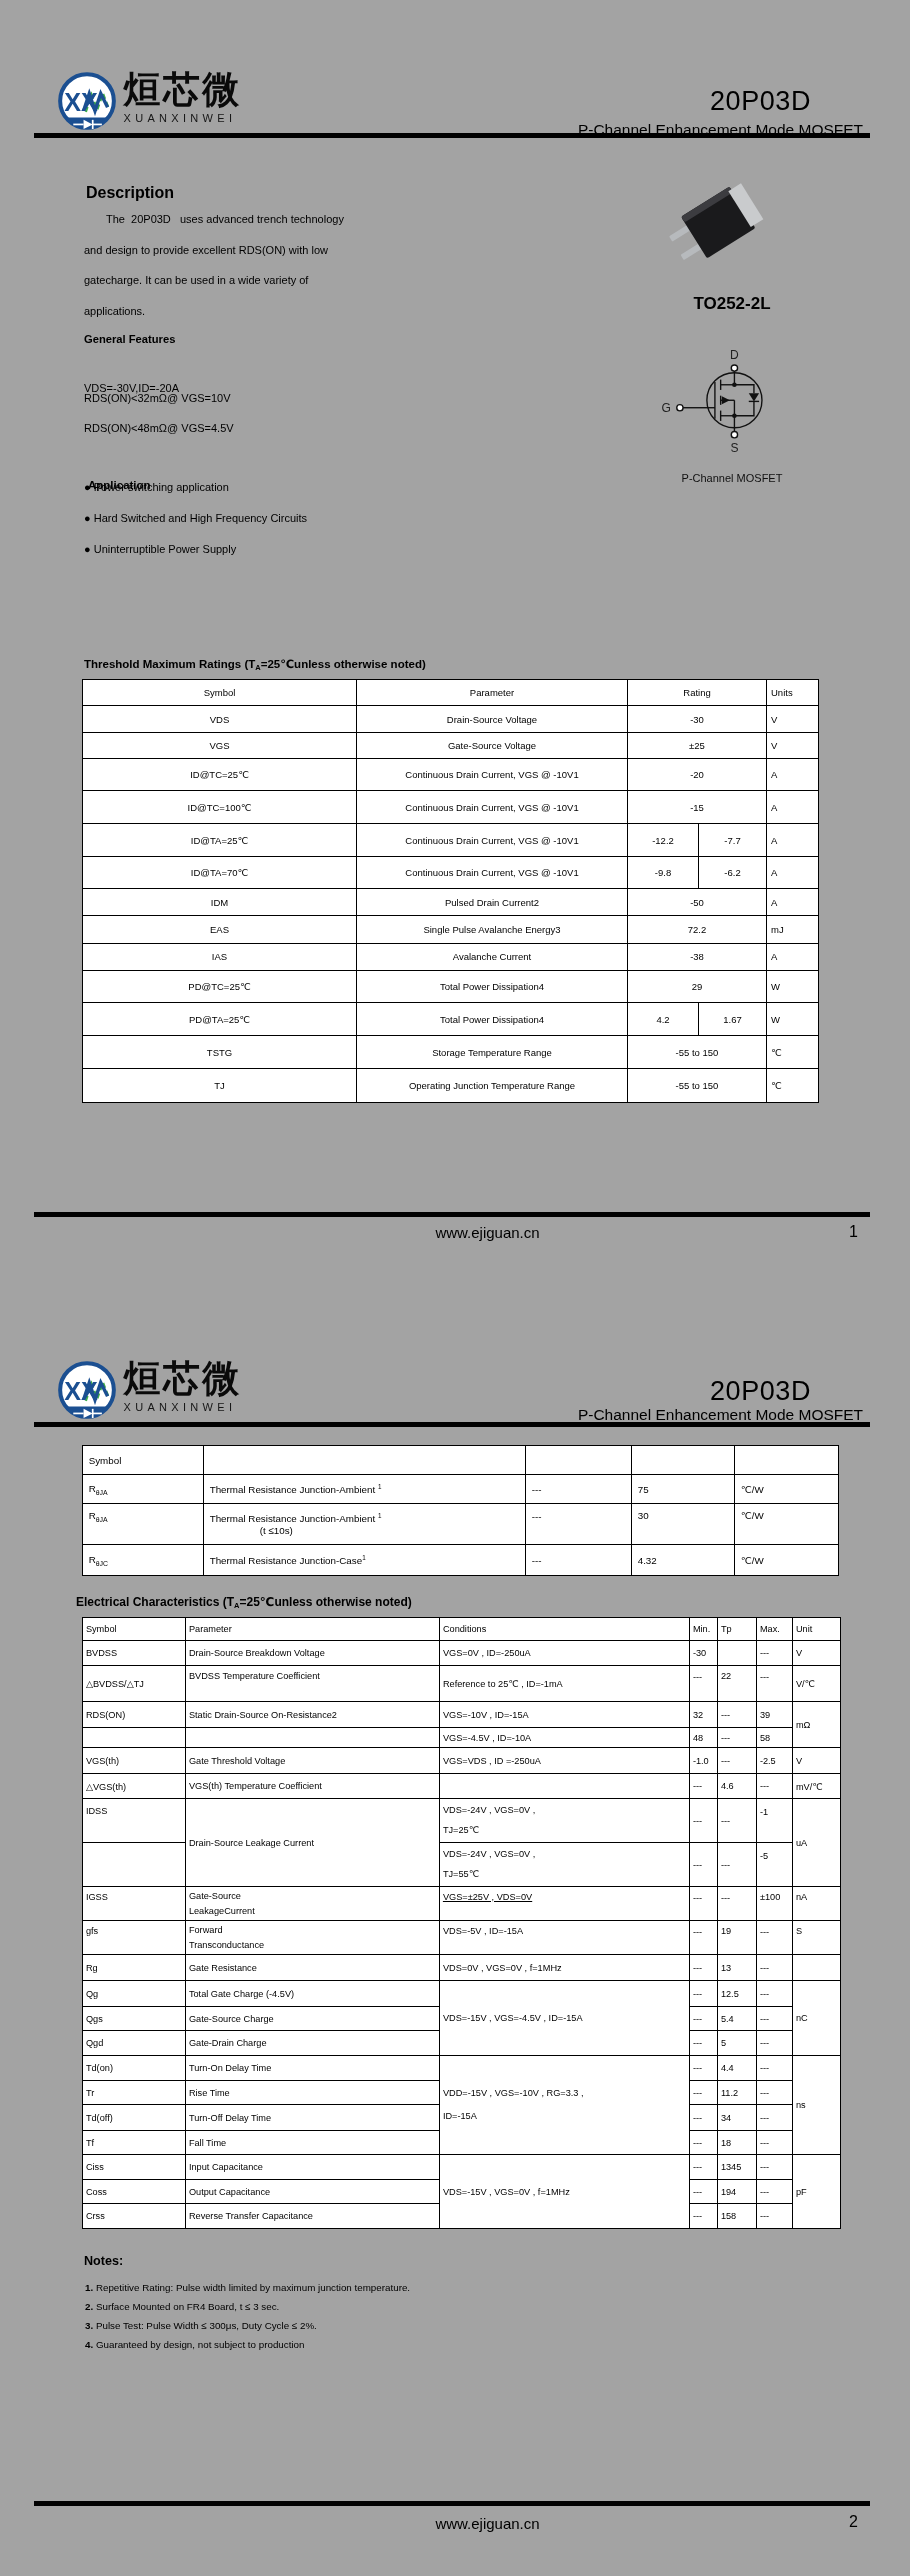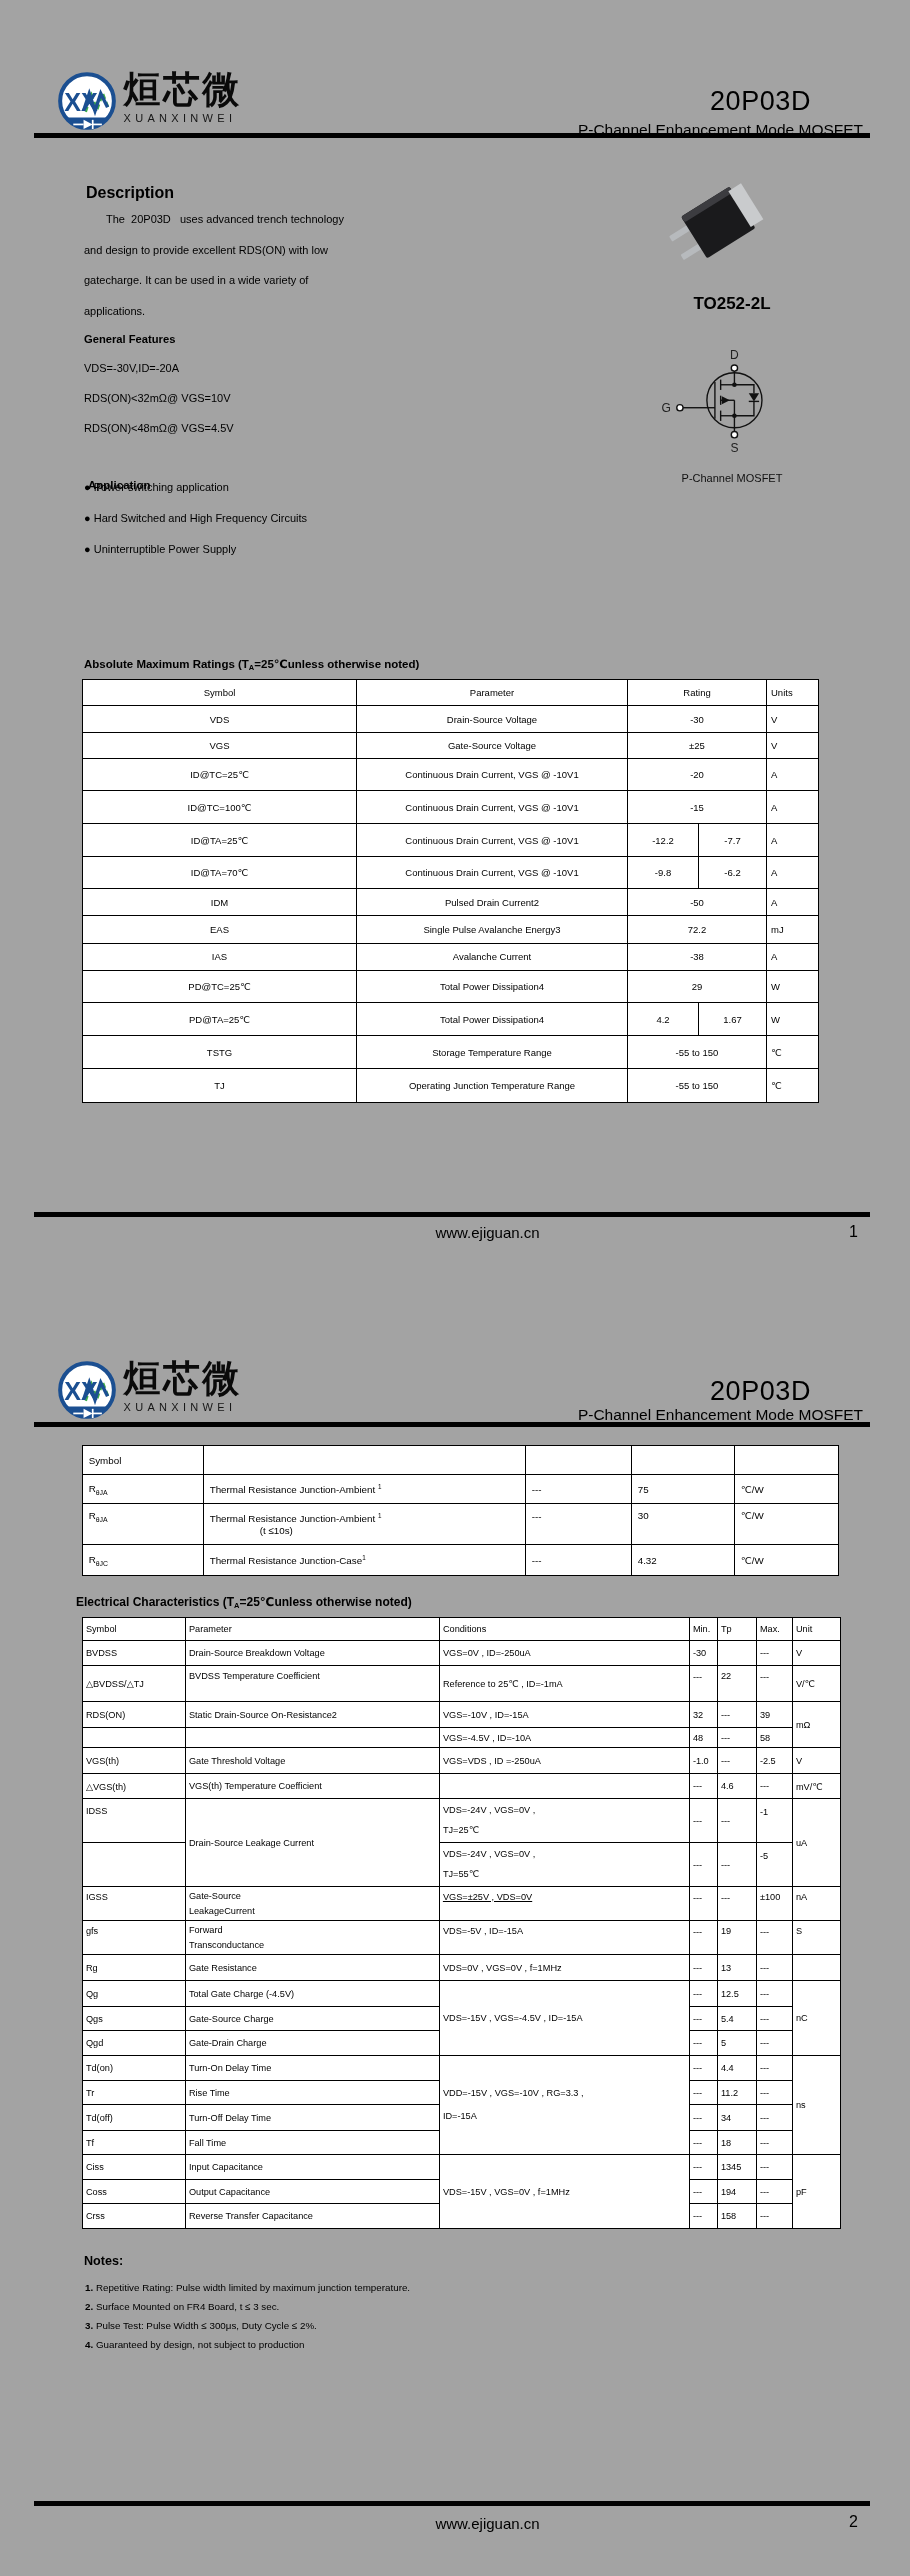--- a/index.html
+++ b/index.html
@@ -75,21 +75,21 @@
   <div class="abs prod-sub" style="left:574px;top:121px;width:293px;">P-Channel Enhancement Mode MOSFET</div>
   <div class="hrule" style="top:133px;"></div>
 
   <div class="abs sec-h1" style="left:86px;top:184px;">Description</div>
   <div class="desc-line" style="left:106px;top:213px;">The  20P03D   uses advanced trench technology</div>
   <div class="desc-line" style="left:84px;top:244px;">and design to provide excellent RDS(ON) with low</div>
   <div class="desc-line" style="left:84px;top:274px;">gatecharge. It can be used in a wide variety of</div>
   <div class="desc-line" style="left:84px;top:305px;">applications.</div>
 
   <div class="desc-line bold-line" style="left:84px;top:333px;font-size:11.2px;">General Features</div>
-  <div class="desc-line" style="left:84px;top:362px;">VDS=-30V,ID=-20A</div>
+  <div class="desc-line" style="left:84px;top:382px;">VDS=-30V,ID=-20A</div>
   <div class="desc-line" style="left:84px;top:392px;">RDS(ON)&lt;32mΩ@ VGS=10V</div>
   <div class="desc-line" style="left:84px;top:422px;">RDS(ON)&lt;48mΩ@ VGS=4.5V</div>
 
   <div class="desc-line bold-line" style="left:88px;top:451px;font-size:11.5px;margin-top:28px;">Application</div>
   <div class="bullet-line" style="left:84px;top:481px;"><span>●</span> <span>Power switching application</span></div>
   <div class="bullet-line" style="left:84px;top:512px;"><span>●</span> <span>Hard Switched and High Frequency Circuits</span></div>
   <div class="bullet-line" style="left:84px;top:543px;"><span>●</span> <span>Uninterruptible Power Supply</span></div>
 
   <svg class="abs" style="left:654px;top:182px;" width="132" height="80" viewBox="0 0 230 140">
     <g transform="rotate(-32 115 70)">
@@ -126,21 +126,21 @@
     <polygon points="137,98 137,112 151,105" fill="#111"></polygon>
     <polygon points="184,93 202,93 193,107" fill="#111"></polygon>
     <circle cx="159" cy="78" r="4" fill="#111"></circle>
     <circle cx="159" cy="132" r="4" fill="#111"></circle>
     <text x="159" y="33" font-size="21" fill="#222" text-anchor="middle" font-family="Liberation Sans, sans-serif">D</text>
     <text x="40" y="125" font-size="21" fill="#222" text-anchor="middle" font-family="Liberation Sans, sans-serif">G</text>
     <text x="159" y="196" font-size="21" fill="#222" text-anchor="middle" font-family="Liberation Sans, sans-serif">S</text>
   </svg>
   <div class="pkg-caption" style="top:472px;">P-Channel MOSFET</div>
 
-  <div class="sec-title" style="left:84px;top:657px;font-size:11.5px;"><span>Absolute Maximum Ratings (T</span><sub class="title-sub">A</sub><span>=25℃unless otherwise noted)</span></div>
+  <div class="sec-title" style="left:84px;top:657px;font-size:11.5px;"><span>Threshold Maximum Ratings (T</span><sub class="title-sub">A</sub><span>=25℃unless otherwise noted)</span></div>
 
   <table class="t-abs">
     <colgroup>
         <col style="width:274px">
         <col style="width:271px">
         <col style="width:71px">
         <col style="width:68px">
         <col style="width:52px">
       </colgroup>
     <tbody>

